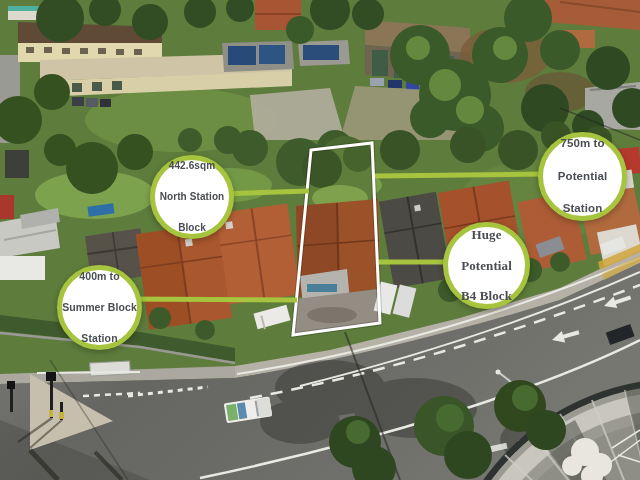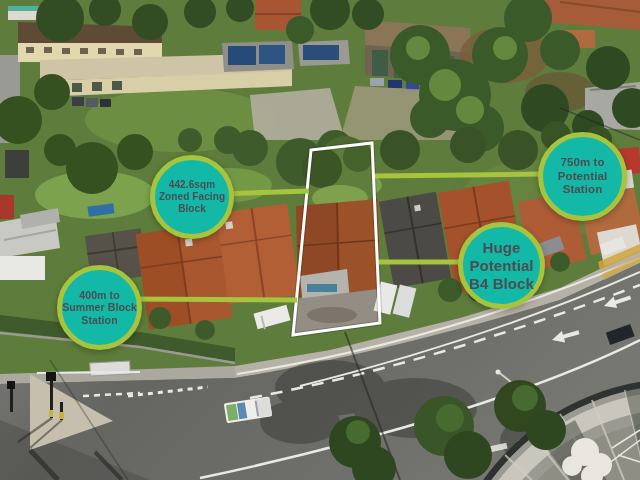--- a/index.html
+++ b/index.html
@@ -1,28 +1,28 @@
 <!DOCTYPE html>
 <html style="--accent: #a6c43e; --badge-text: #4a4e52;"><head>
 <meta charset="utf-8">
 <style>
   html,body{margin:0;padding:0;background:#222;}
   #stage{position:relative;width:640px;height:480px;overflow:hidden;
          font-family:"Liberation Sans",sans-serif;background:#5e7c3c;}
   #stage svg{position:absolute;left:0;top:0;}
-  .badge{position:absolute;border-radius:50%;background:#14b8a6;
+  .badge{position:absolute;border-radius:50%;background:#ffffff;
          border:5px solid var(--accent,#a6c43e);
-         display:flex;flex-direction:column;align-items:center;justify-content:center;
+         display:flex;flex-direction:column;align-items:center;justify-content:space-between;
          text-align:center;line-height:1.2;font-weight:700;
          color:var(--badge-text,#4a4e52);box-shadow:0 2px 6px rgba(0,0,0,.28);
          letter-spacing:.1px;}
   .badge span{display:block;white-space:nowrap;}
   #badge-block{left:150px;top:155px;width:74px;height:74px;font-size:10px;}
   #badge-ashfield{left:538px;top:132px;width:79px;height:79px;font-size:11.5px;}
-  #badge-potential{left:458px;top:222px;width:77px;height:77px;font-size:15px;}
+  #badge-potential{left:443px;top:222px;width:77px;height:77px;font-size:13px;font-family:Liberation Serif, serif;}
   #badge-summerhill{left:57px;top:265px;width:75px;height:75px;font-size:10.5px;}
 </style>
 </head>
 <body>
 
 <div id="stage">
 
 <svg width="640" height="480" viewBox="0 0 640 480">
   <defs>
     <linearGradient id="roadGrad" x1="0" y1="0" x2="1" y2="0.35">
@@ -340,21 +340,21 @@
   <g stroke-width="5">
     <line x1="220" y1="194" x2="309" y2="191" stroke="#a6c43e"></line>
     <line x1="375" y1="176" x2="542" y2="174" stroke="#a6c43e"></line>
     <line x1="379" y1="262" x2="462" y2="262" stroke="#a6c43e"></line>
     <line x1="128" y1="299" x2="297" y2="300" stroke="#a6c43e"></line>
   </g>
 </svg>
 
 <div class="badge" id="badge-block">
   <span>442.6sqm</span>
-  <span>Zoned Facing</span>
+  <span>North Station</span>
   <span>Block</span>
 </div>
 <div class="badge" id="badge-ashfield">
   <span>750m to</span>
   <span>Potential</span>
   <span>Station</span>
 </div>
 <div class="badge" id="badge-potential">
   <span>Huge</span>
   <span>Potential</span>

